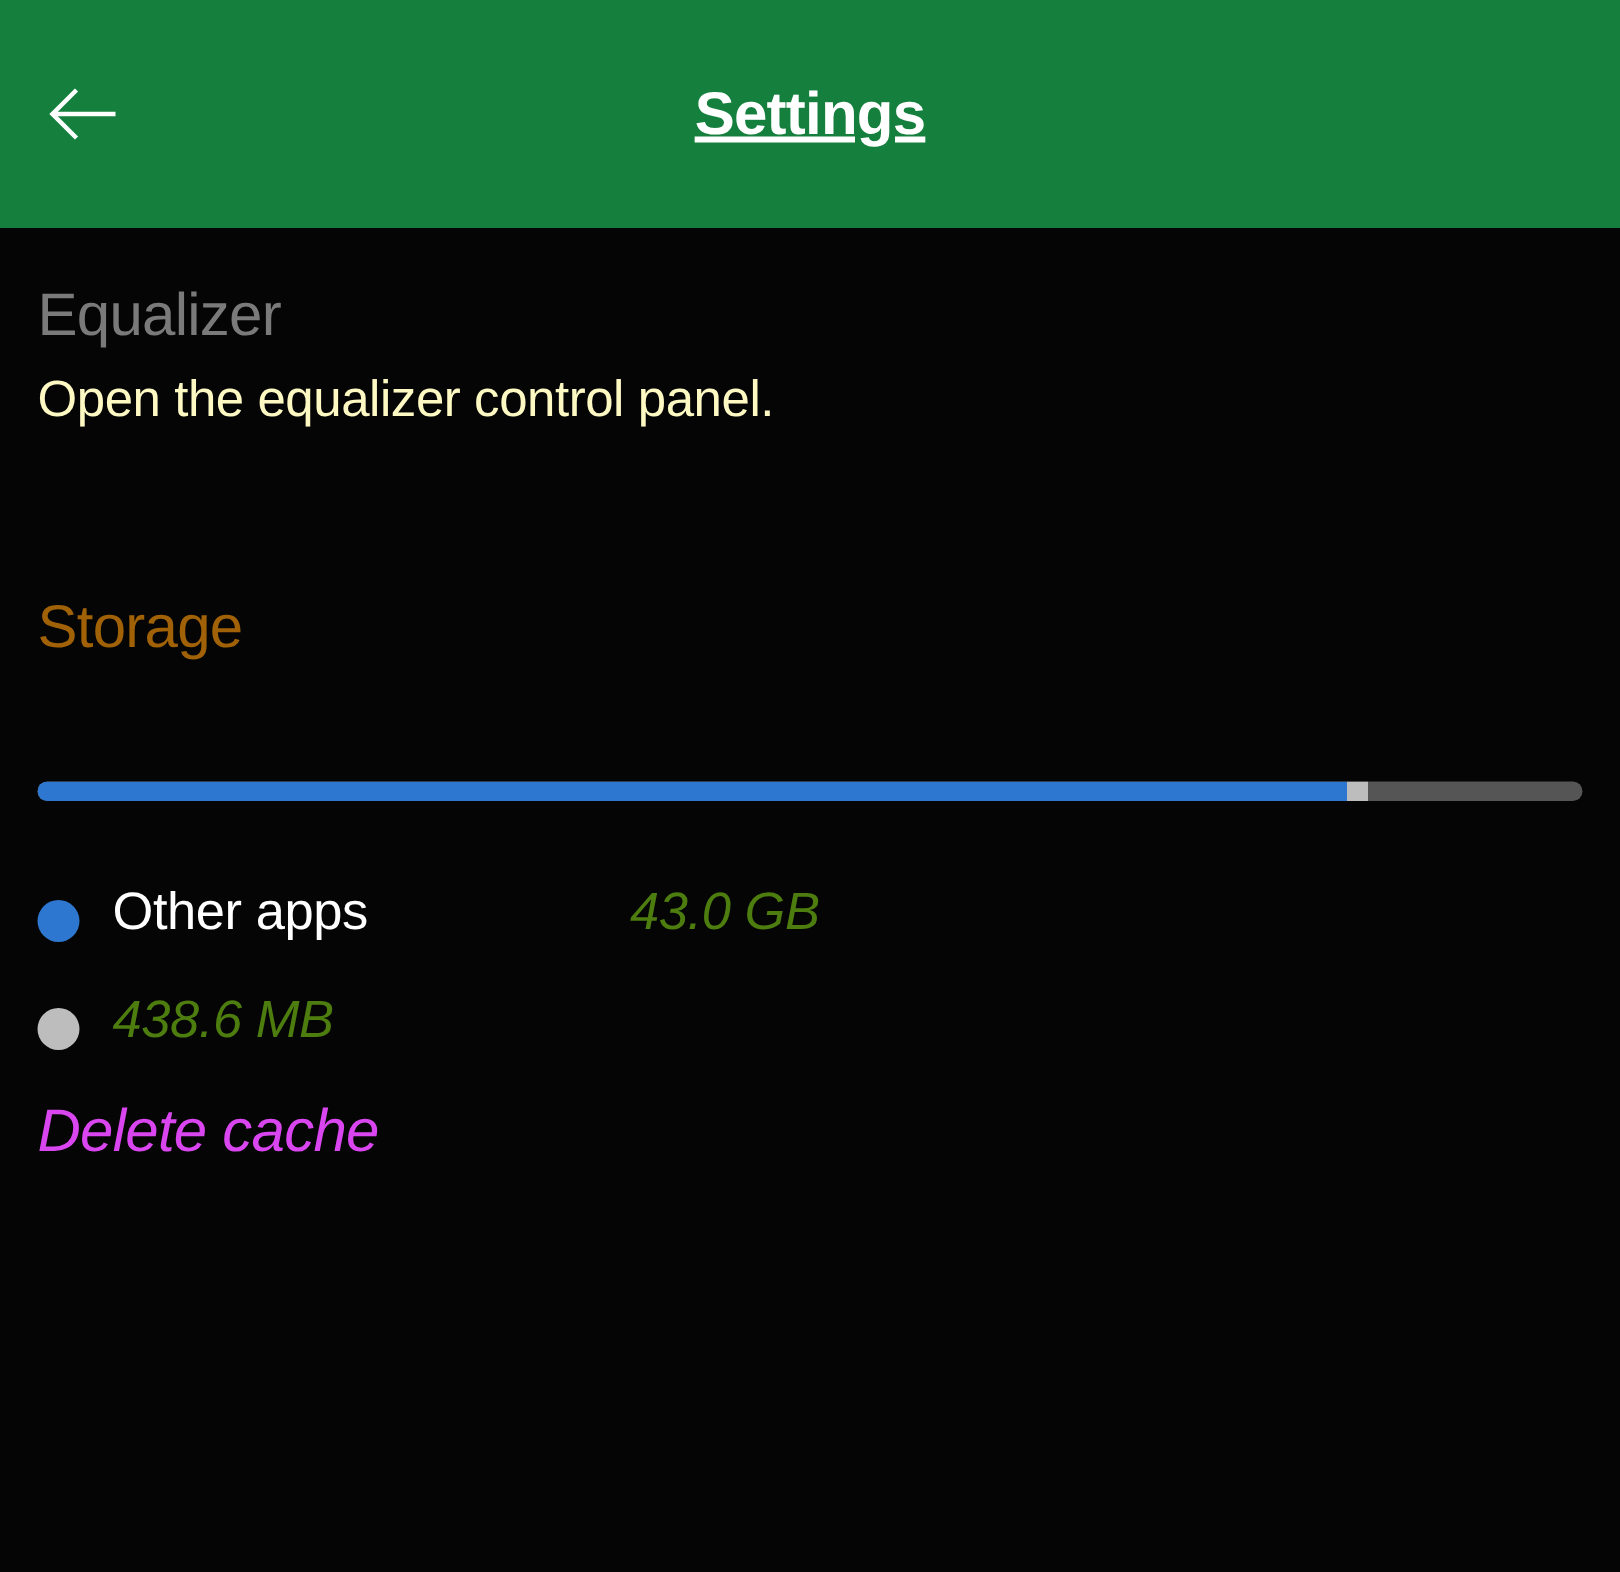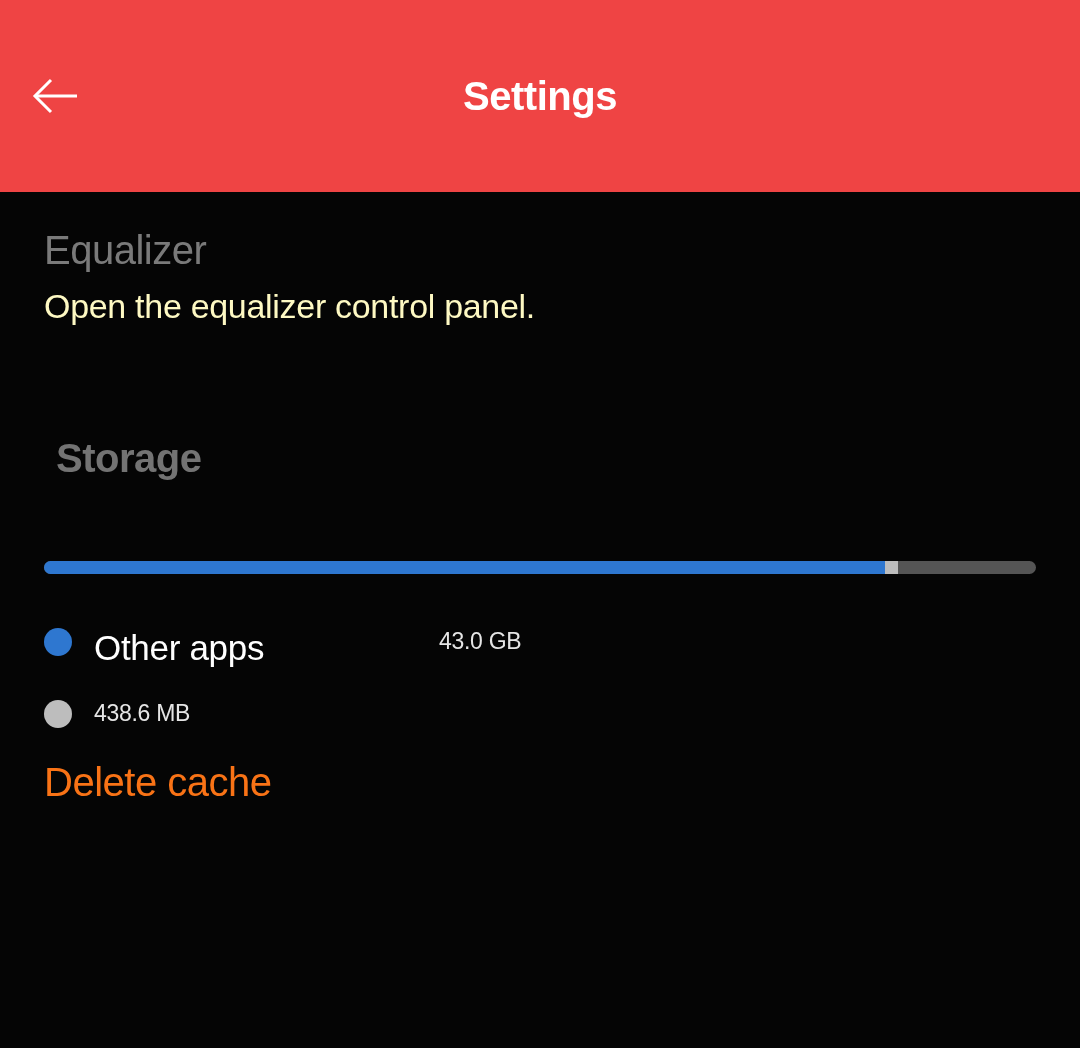--- a/index.html
+++ b/index.html
@@ -9,25 +9,26 @@
     }
     body {
       width: 1080px;
       height: 1048px;
       background-color: #050505;
       font-family: -apple-system, BlinkMacSystemFont, 'Segoe UI', Helvetica, Arial, sans-serif;
       color: #ffffff;
       overflow: hidden;
     }
     .header {
-      background-color: #ef4444;
-      height: 192px;
+      background-color: #15803d;
+      height: 152px;
       display: flex;
       align-items: center;
       position: relative;
+      text-decoration: underline;
     }
     .back-button {
       position: absolute;
       left: 30px;
       width: 50px;
       height: 50px;
       display: flex;
       align-items: center;
       justify-content: center;
       cursor: pointer;
@@ -37,46 +38,45 @@
       height: 40px;
     }
     .header-title {
       width: 100%;
       text-align: center;
       font-size: 40px;
       font-weight: 700;
       letter-spacing: -0.5px;
     }
     .content {
-      padding: 0 44px;
+      padding: 0 25px;
     }
     .setting-item {
       margin-top: 36px;
       cursor: pointer;
     }
     .setting-title {
       font-size: 40px;
       font-weight: 400;
       color: #7a7a7a;
       letter-spacing: -0.5px;
     }
     .setting-description {
       font-size: 34px;
       font-weight: 400;
       color: #fef9c3;
       margin-top: 14px;
       letter-spacing: -0.3px;
     }
     .section-header {
       font-size: 40px;
-      font-weight: 700;
-      color: #737373;
+      font-weight: 400;
+      color: #a16207;
       margin-top: 110px;
       letter-spacing: -0.5px;
-      margin-left: 12px;
     }
     .storage-bar-container {
       margin-top: 80px;
       width: 100%;
       height: 13px;
       background-color: #555555;
       border-radius: 7px;
       overflow: hidden;
       display: flex;
     }
@@ -86,21 +86,21 @@
     }
     .storage-segment-cache {
       background-color: #bdbdbd;
       height: 100%;
     }
     .storage-legend {
       margin-top: 54px;
     }
     .legend-row {
       display: flex;
-      align-items: flex-start;
+      align-items: flex-end;
       margin-bottom: 32px;
     }
     .legend-dot {
       width: 28px;
       height: 28px;
       border-radius: 50%;
       margin-right: 22px;
       flex-shrink: 0;
     }
     .legend-dot-other {
@@ -113,34 +113,36 @@
       background-color: #555555;
     }
     .legend-label {
       font-size: 35px;
       font-weight: 400;
       color: #ffffff;
       width: 345px;
       letter-spacing: -0.3px;
     }
     .legend-value {
-      font-size: 23px;
+      font-size: 35px;
       font-weight: 400;
-      color: #e5e5e5;
+      color: #4d7c0f;
       letter-spacing: -0.3px;
+      font-style: italic;
     }
     .delete-cache-section {
       margin-top: 26px;
       cursor: pointer;
     }
     .delete-cache-title {
       font-size: 40px;
       font-weight: 400;
-      color: #f97316;
+      color: #d946ef;
       letter-spacing: -0.5px;
+      font-style: italic;
     }
     .delete-cache-description {
       font-size: 34px;
       font-weight: 400;
       color: #9c9c9c;
       margin-top: 14px;
       letter-spacing: -0.3px;
       line-height: 1.4;
     }
   </style>

